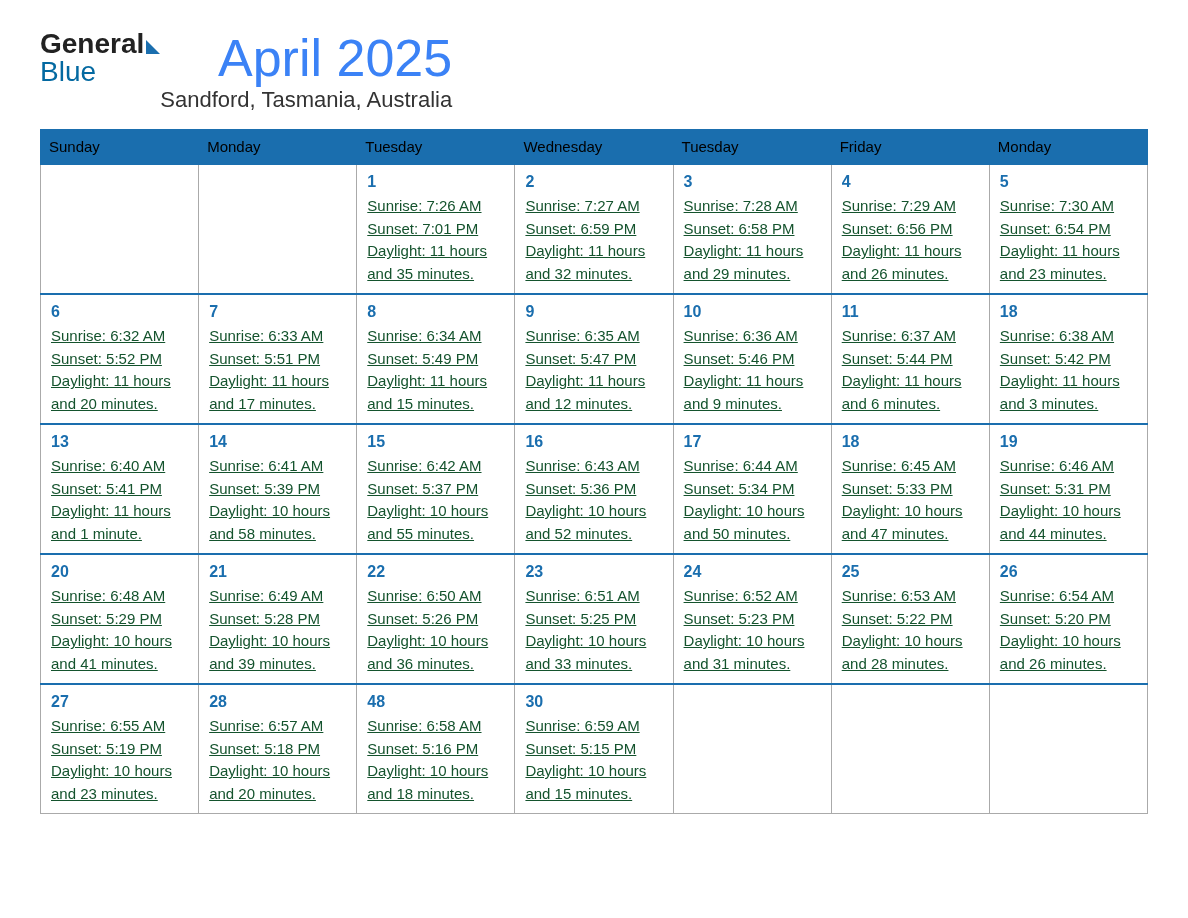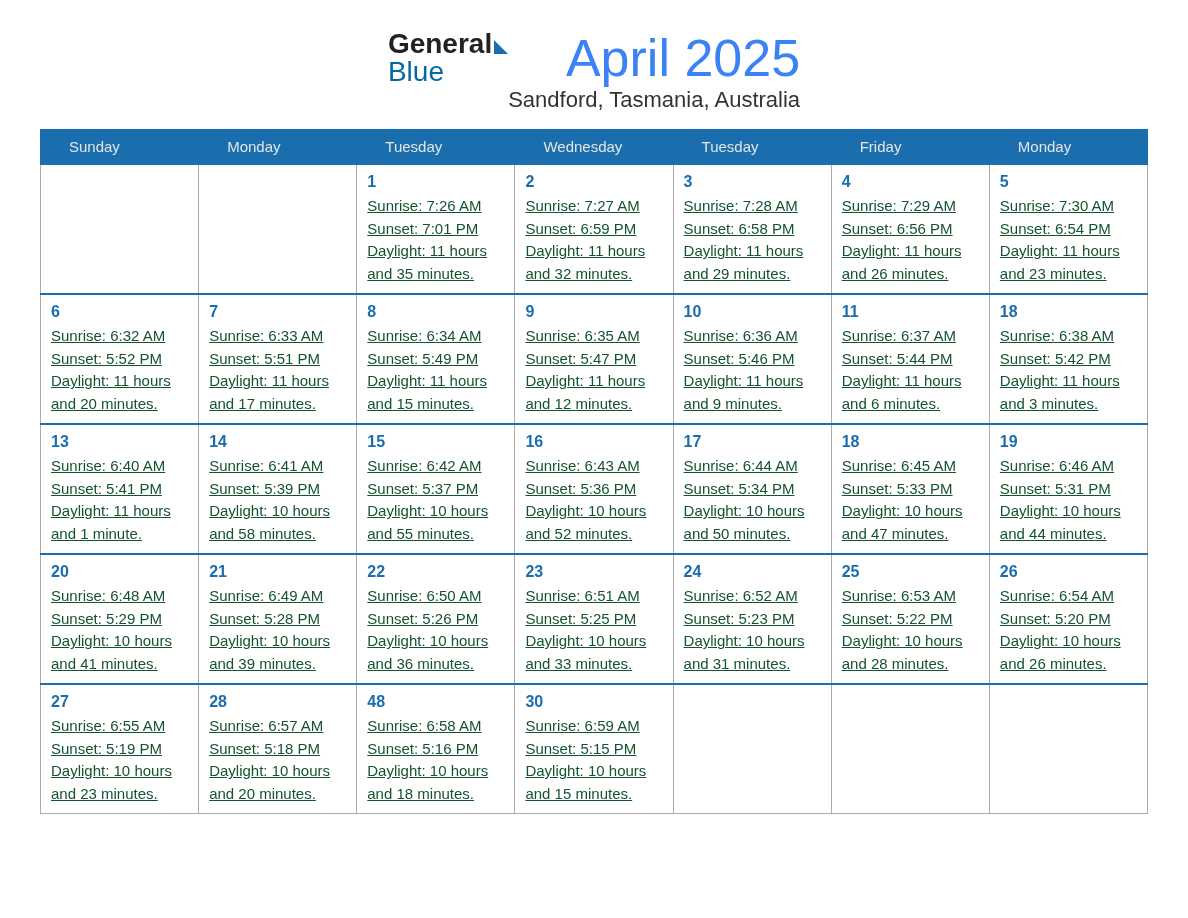--- a/index.html
+++ b/index.html
@@ -4,21 +4,21 @@
   <style>
     * { box-sizing: border-box; margin: 0; padding: 0; }
     body {
       font-family: Arial, sans-serif;
       background: #fff;
       padding: 30px 40px;
       color: #222;
     }
     .header-top {
       display: flex;
-      justify-content: center;
+      justify-content: flex-start;
       align-items: flex-start;
       margin-bottom: 10px;
     }
     .logo {
       display: flex;
       align-items: flex-start;
     }
     .logo-text-general {
       font-size: 28px;
       font-weight: bold;
@@ -67,22 +67,22 @@
       color: #333;
       margin-top: 0;
     }
     .calendar-table {
       width: 100%;
       border-collapse: collapse;
       margin-top: 16px;
     }
     .calendar-table th {
       background-color: #1a6eae;
-      color: #e5e5e5;
-      padding: 8px 28px;
+      color: #000000;
+      padding: 8px 8px;
       font-size: 15px;
       font-weight: normal;
       text-align: left;
       border: 1px solid #1a6eae;
     }
     .calendar-table td {
       vertical-align: top;
       padding: 8px 10px;
       border: 1px solid #aaa;
       width: 14.28%;

